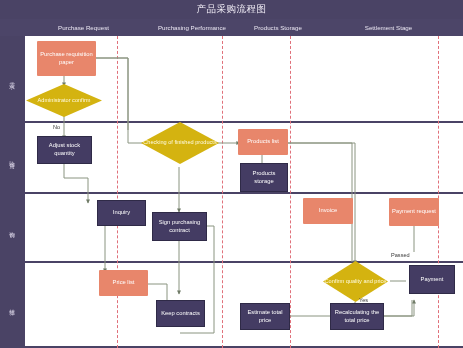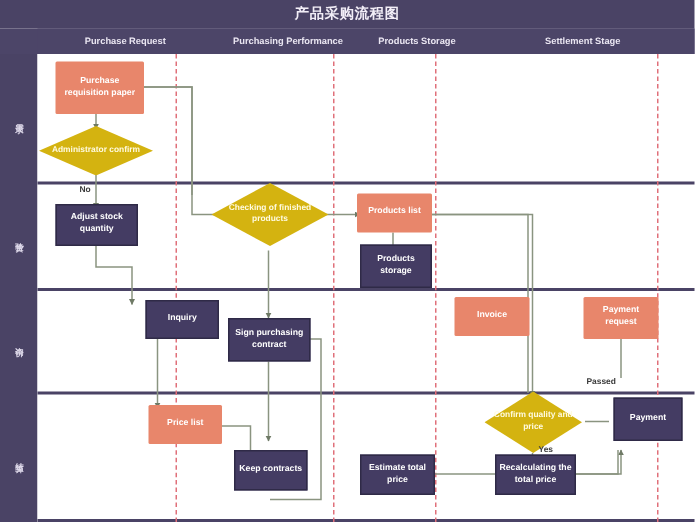--- a/index.html
+++ b/index.html
@@ -1,18 +1,18 @@
 <!DOCTYPE html>
 <html><head>
 <meta charset="utf-8">
 <style>
   html,body{margin:0;padding:0;background:#ffffff;}
   body{width:463px;height:348px;overflow:hidden;
        font-family:"Liberation Sans","DejaVu Sans",sans-serif;}
-  #canvas{position:relative;width:463px;height:348px;background:#ffffff;font-weight:bold;}
+  #canvas{position:relative;width:463px;height:348px;background:#ffffff;}
 
   
   .title-bar{position:absolute;left:0;top:0;width:463px;height:19px;
     background:#4a4365;color:#f2eef7;font-size:9.5px;
     display:flex;align-items:center;justify-content:center;letter-spacing:.5px;}
   .col-head{position:absolute;top:19px;height:17px;background:#4c4568;
     color:#eae6f2;font-size:6.2px;display:flex;align-items:center;
     justify-content:center;white-space:nowrap;}
   .head-strip{position:absolute;left:0;top:19px;width:463px;height:17px;
     background:#4c4568;}

